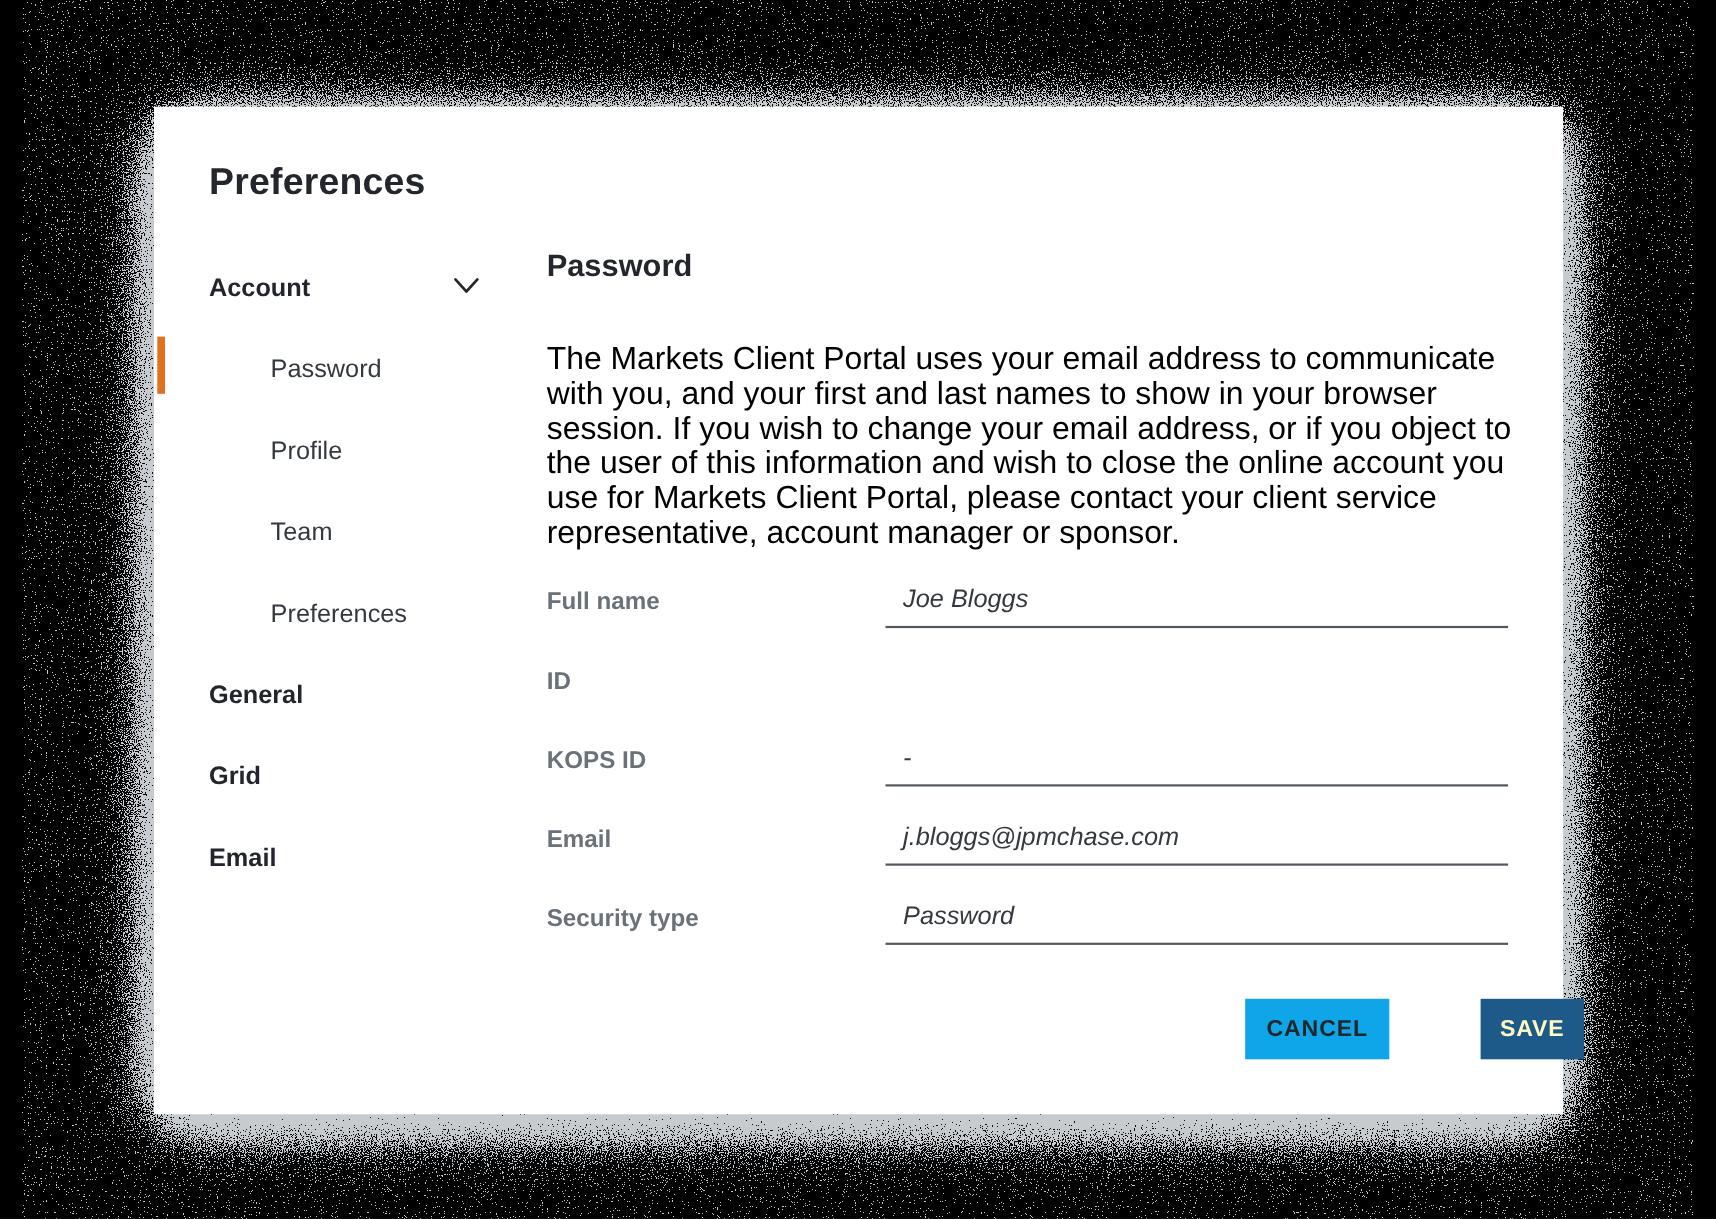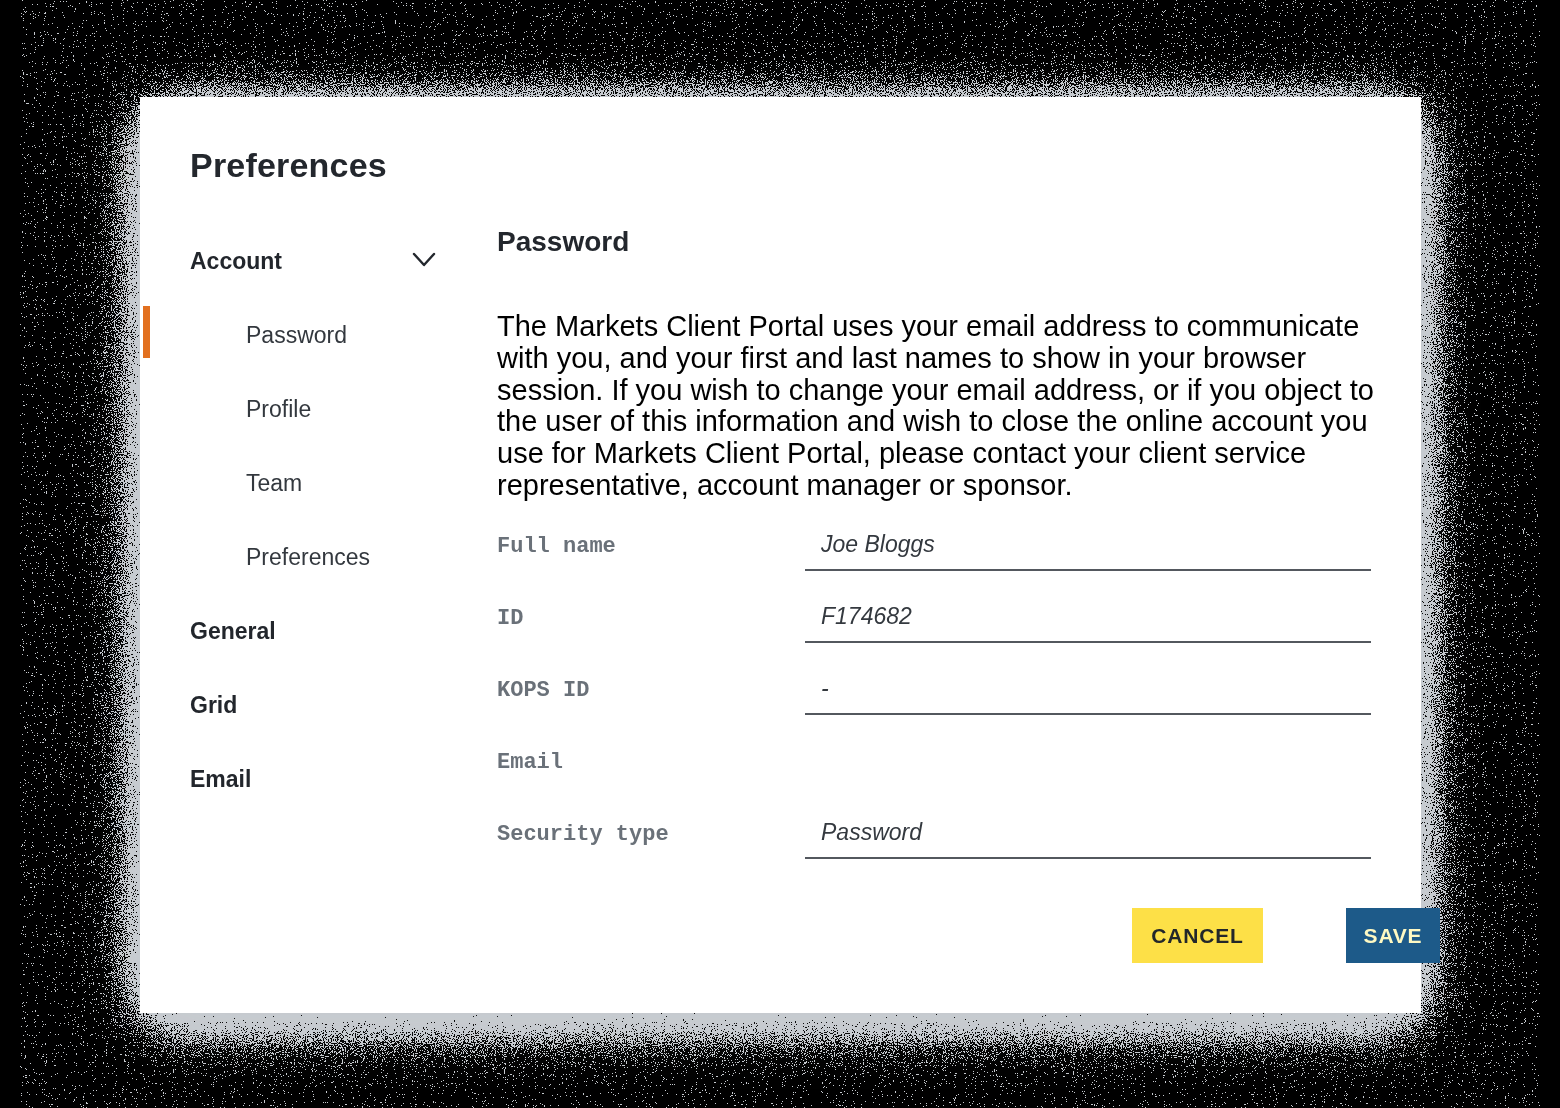--- a/index.html
+++ b/index.html
@@ -92,21 +92,20 @@
   }
   .field .flabel {
     position: absolute;
     left: 0; top: 0;
     height: 27px;
     line-height: 27px;
     font-size: 22px;
     font-weight: 600;
     color: #6a7179;
     white-space: nowrap;
-    font-family: Liberation Mono, monospace;
   }
   .field .fvalue {
     position: absolute;
     left: 308px; top: -4px;
     width: 566px; height: 42px;
     border-bottom: 2px solid #53585e;
     box-sizing: border-box;
     padding-left: 16px;
     font-size: 23px;
     line-height: 31px;
@@ -128,21 +127,21 @@
     font-weight: 600;
     letter-spacing: 0.8px;
     cursor: pointer;
     display: flex;
     align-items: center;
     justify-content: center;
   }
   .btn-cancel {
     left: 992px;
     width: 131px;
-    background: #fde047;
+    background: #0ea5e9;
     color: #23272a;
   }
   .btn-save {
     left: 1206px;
     width: 94px;
     background: #1d5a89;
     color: #fef9c3;
   }
 </style>
 </head>
@@ -202,30 +201,30 @@
 
       <div class="description">The Markets Client Portal uses your email address to communicate with you, and your first and last names to show in your browser session. If you wish to change your email address, or if you object to the user of this information and wish to close the online account you use for Markets Client Portal, please contact your client service representative, account manager or sponsor.</div>
 
       <div class="field" style="top:436px">
         <div class="flabel">Full name</div>
         <div class="fvalue">Joe Bloggs</div>
       </div>
 
       <div class="field" style="top:508px">
         <div class="flabel">ID</div>
-        <div class="fvalue">F174682</div>
       </div>
 
       <div class="field" style="top:580px">
         <div class="flabel">KOPS ID</div>
         <div class="fvalue">-</div>
       </div>
 
       <div class="field" style="top:652px">
         <div class="flabel">Email</div>
+        <div class="fvalue">j.bloggs@jpmchase.com</div>
       </div>
 
       <div class="field" style="top:724px">
         <div class="flabel">Security type</div>
         <div class="fvalue">Password</div>
       </div>
 
       <button class="btn btn-cancel">CANCEL</button>
 
       <button class="btn btn-save">SAVE</button>

